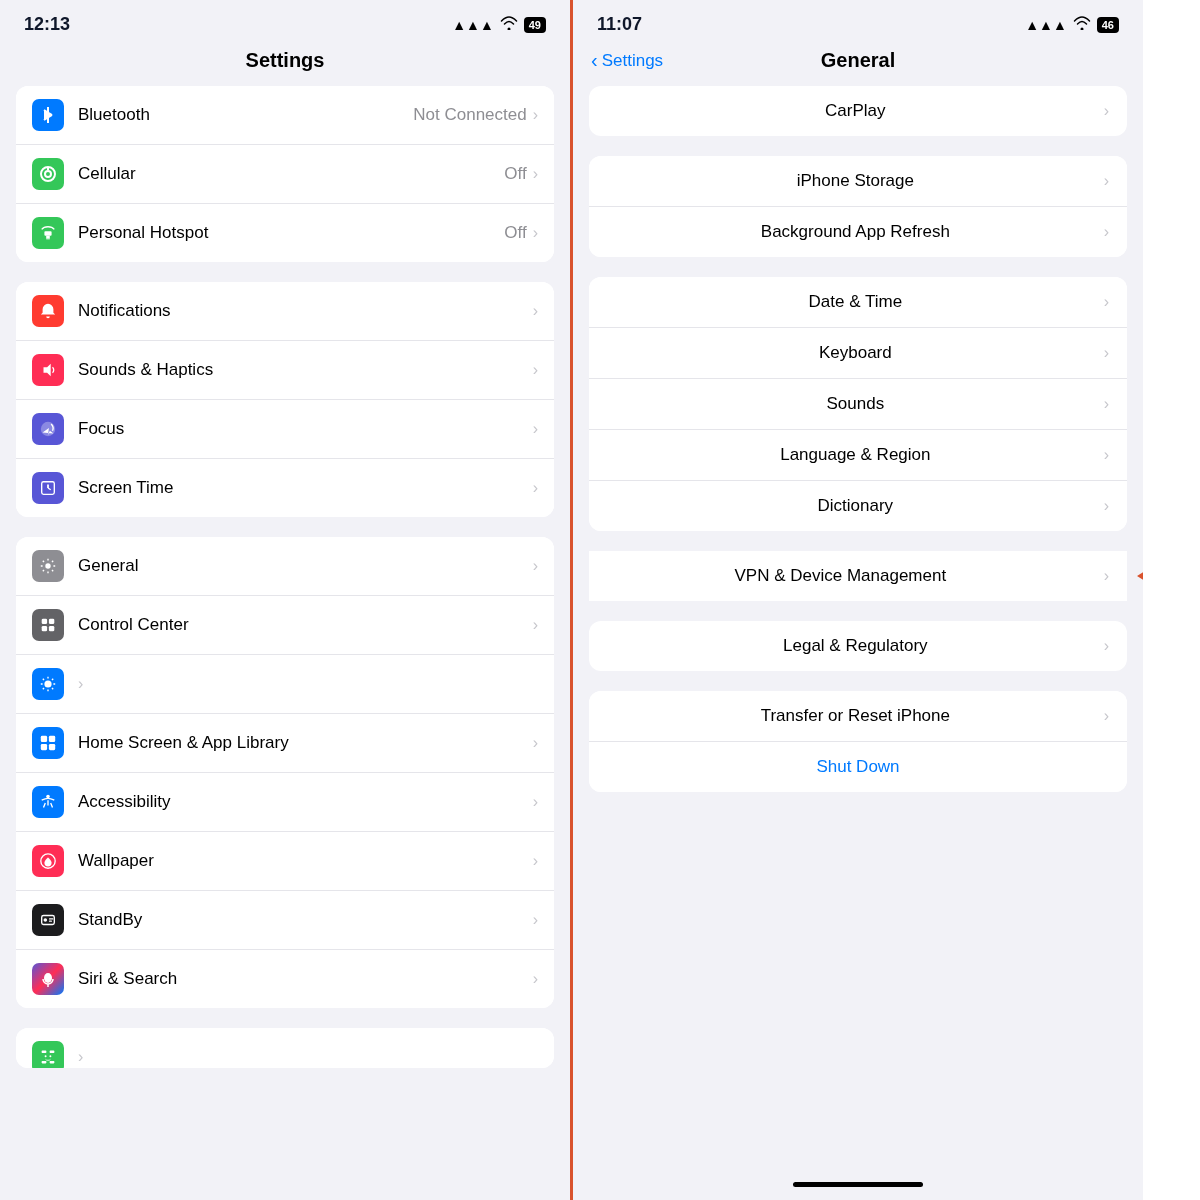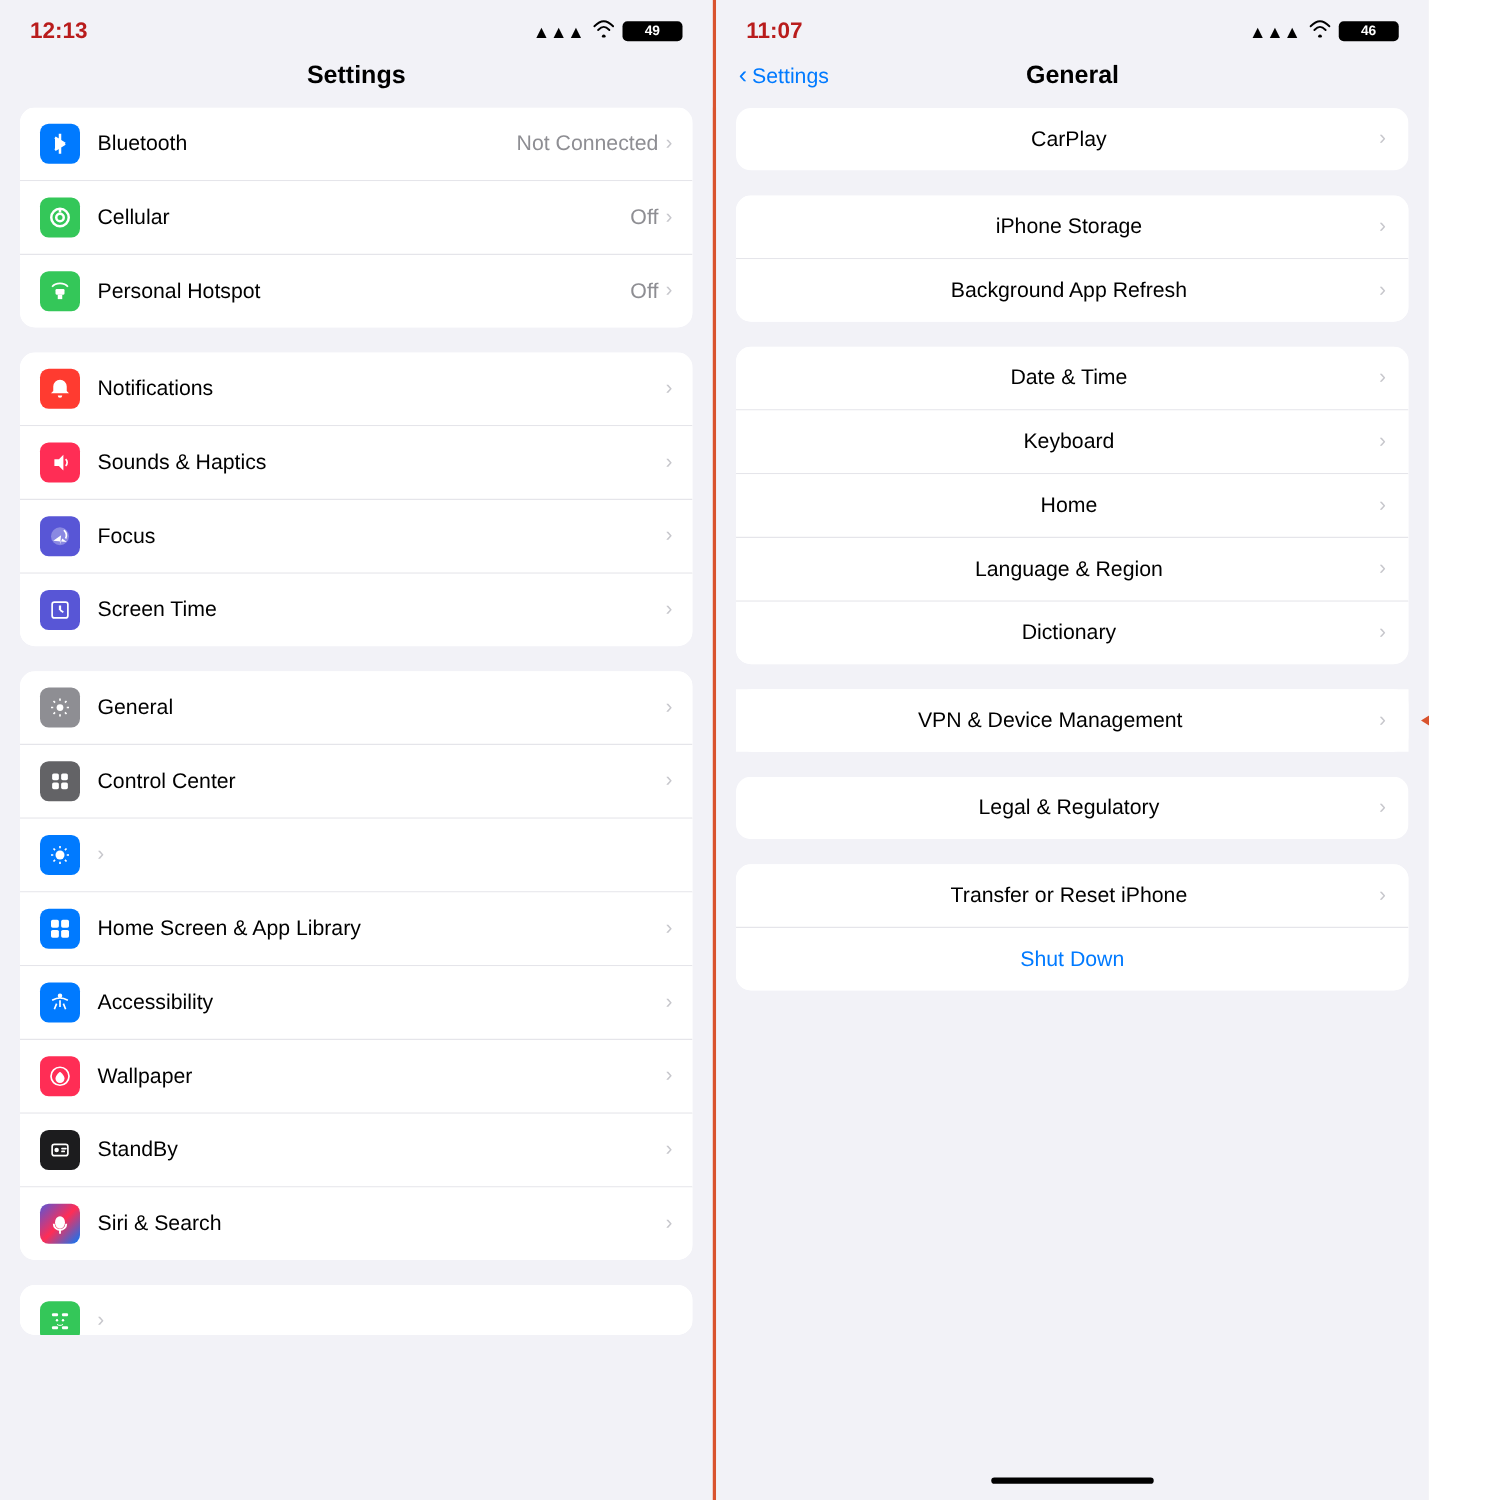--- a/index.html
+++ b/index.html
@@ -35,35 +35,35 @@
     .status-bar {
       display: flex;
       justify-content: space-between;
       align-items: center;
       padding: 14px 24px 8px;
       background: #f2f2f7;
     }
     .status-time {
       font-size: 18px;
       font-weight: 600;
-      color: #b91c1c;
+      color: #0f172a;
     }
     .status-icons {
       display: flex;
       align-items: center;
       gap: 6px;
       font-size: 14px;
       color: #000;
     }
     .battery-badge {
       background: #000;
       color: #fff;
       font-size: 11px;
       font-weight: 700;
-      padding: 2px 18px;
+      padding: 2px 5px;
       border-radius: 4px;
     }
 
     
     .nav-header {
       text-align: center;
       padding: 6px 24px 14px;
       background: #f2f2f7;
     }
     .nav-header .title {
@@ -512,21 +512,21 @@
       <div class="settings-card">
         <div class="settings-row-simple">
           <span class="row-label">Date &amp; Time</span>
           <span class="row-chevron">›</span>
         </div>
         <div class="settings-row-simple">
           <span class="row-label">Keyboard</span>
           <span class="row-chevron">›</span>
         </div>
         <div class="settings-row-simple">
-          <span class="row-label">Home</span>
+          <span class="row-label">Sounds</span>
           <span class="row-chevron">›</span>
         </div>
         <div class="settings-row-simple">
           <span class="row-label">Language &amp; Region</span>
           <span class="row-chevron">›</span>
         </div>
         <div class="settings-row-simple">
           <span class="row-label">Dictionary</span>
           <span class="row-chevron">›</span>
         </div>

